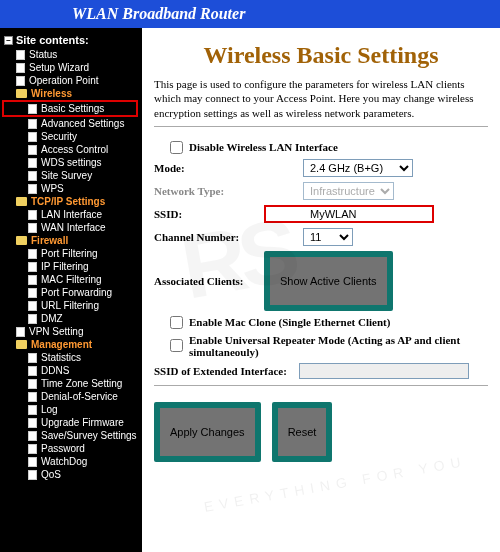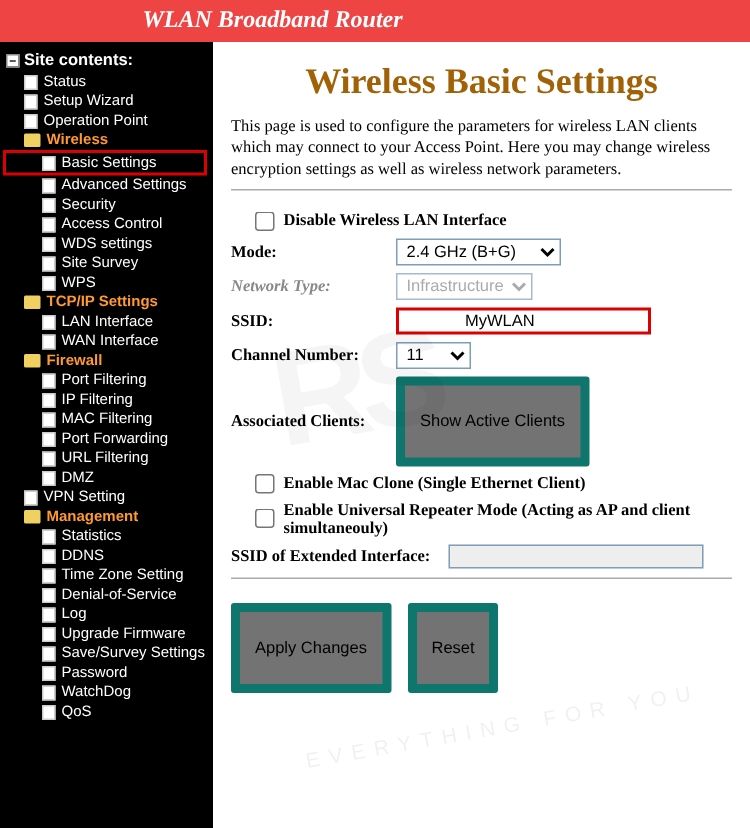--- a/index.html
+++ b/index.html
@@ -1,38 +1,38 @@
 <!DOCTYPE html>
 <html><head>
 <meta charset="utf-8">
 <style>
 * { box-sizing: border-box; margin: 0; padding: 0; }
 body { font-family: Arial, sans-serif; font-size: 11px; width: 500px; height: 552px; background: #fff; overflow: hidden; }
-.header { background: #ef4444; color: #fff; height: 28px; display: flex; align-items: center; padding-left: 95px; font-family: "Times New Roman", serif; font-style: italic; font-weight: bold; font-size: 16px; }
+.header { background: #1d4ed8; color: #fff; height: 28px; display: flex; align-items: center; padding-left: 72px; font-family: "Times New Roman", serif; font-style: italic; font-weight: bold; font-size: 16px; }
 .container { display: flex; height: 524px; }
 .sidebar { width: 142px; background: #000; color: #fff; padding: 6px 4px; overflow: hidden; }
 .site-title { display: flex; align-items: center; font-weight: bold; font-size: 11px; margin-bottom: 2px; }
 .tree-item { display: flex; align-items: center; padding: 1px 0 1px 12px; font-size: 10px; white-space: nowrap; cursor: pointer; }
 .tree-item.sub { padding-left: 24px; }
 .folder-ico { width: 11px; height: 9px; background: #f0d060; margin-right: 4px; border-radius: 1px; flex-shrink: 0; }
 .page-ico { width: 9px; height: 10px; background: #fff; margin-right: 4px; flex-shrink: 0; border: 1px solid #ccc; }
 .open-folder { color: #ff9933; font-weight: bold; }
 .highlighted { border: 2px solid #d00; padding-left: 22px; margin-left: -2px; }
 .toggle { width: 9px; height: 9px; border: 1px solid #888; background: #fff; color: #000; font-size: 8px; line-height: 7px; text-align: center; margin-right: 3px; flex-shrink: 0; }
 .main { flex: 1; padding: 14px 12px; position: relative; overflow: hidden; }
 .wm { position: absolute; left: 40px; top: 180px; font-size: 90px; font-weight: bold; color: rgba(0,0,0,0.04); transform: rotate(-10deg); pointer-events: none; letter-spacing: -8px; }
 .wm2 { position: absolute; left: 60px; bottom: 60px; font-size: 14px; color: rgba(0,0,0,0.06); transform: rotate(-10deg); pointer-events: none; letter-spacing: 6px; }
 h2 { color: #a16207; font-family: "Times New Roman", serif; font-size: 24px; font-weight: bold; margin-bottom: 8px; text-align: center; }
 .desc { font-family: "Times New Roman", serif; font-size: 11px; line-height: 1.3; margin-bottom: 6px; }
 hr { border: none; border-top: 1px solid #aaa; margin: 6px 0 14px; }
 .row { display: flex; align-items: center; margin-bottom: 5px; font-family: "Times New Roman", serif; font-size: 11px; }
 .row label.lbl { width: 110px; font-weight: bold; }
 .row.redbox select, .row.redbox input[type=text] { border: 2px solid #d00; }
 select, input[type=text] { font-size: 11px; padding: 1px 2px; font-family: Arial, sans-serif; }
-select { background: #fff; border: 1px solid #7e9db9; }
+select { background: #fff; border: 1px solid #7e9db9; margin-left: 39px; }
 input[type=text] { border: 1px solid #7e9db9; background: #fff; padding-left: 44px; }
 input[type=text].disabled { background: #eee; }
 input[type=checkbox] { margin-right: 6px; }
 button { font-size: 11px; padding: 18px 10px; background: #737373; border: 6px solid #0f766e; border-radius: 2px; cursor: pointer; margin-right: 8px; }
 .btnrow { margin-top: 16px; }
 .indented { padding-left: 16px; }
 </style>
 </head>
 <body>
 
@@ -197,21 +197,21 @@
 
     <div class="row">
       <label class="lbl">Mode:</label>
       <select style="width:110px;">
         <option>2.4 GHz (B+G)</option>
       </select>
     </div>
 
 
     <div class="row">
-      <label class="lbl" style="color:#888;font-style:italic;">Network Type:</label>
+      <label class="lbl" style="color:#888;">Network Type:</label>
       <select disabled="" style="width:91px;color:#888;">
         <option>Infrastructure</option>
       </select>
     </div>
 
     <div class="row redbox">
       <label class="lbl">SSID:</label>
       <input type="text" style="width: 170px;" value="MyWLAN">
     </div>
 

